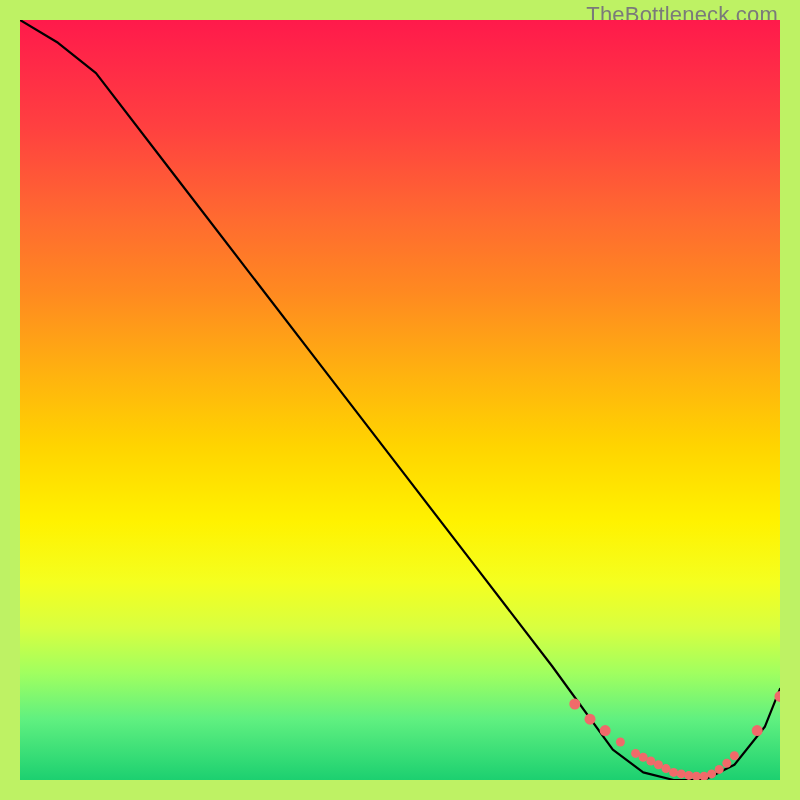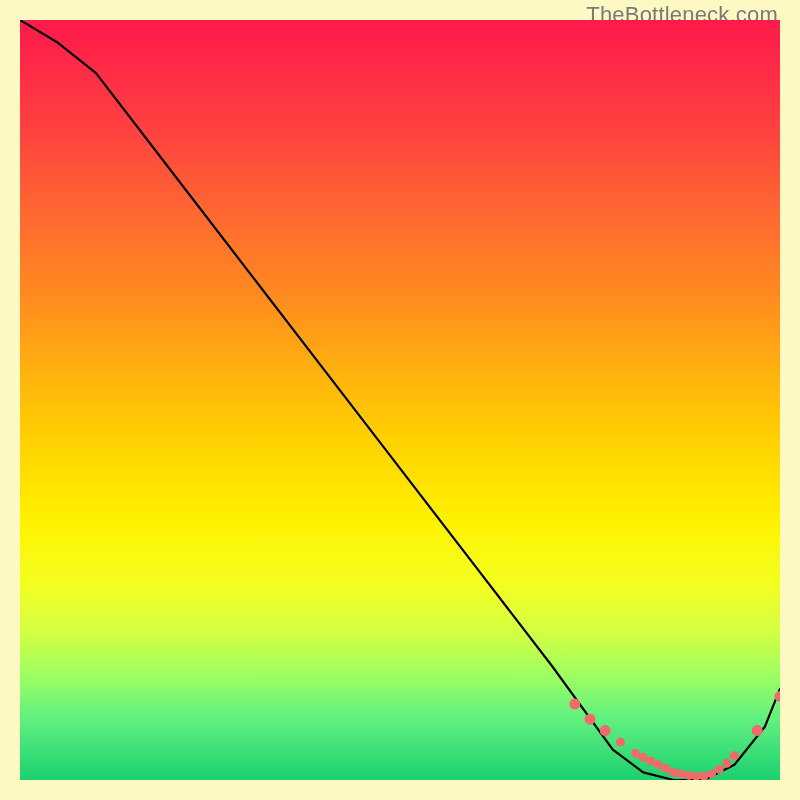--- a/index.html
+++ b/index.html
@@ -8,21 +8,21 @@
     width: 800px;
     height: 800px;
     background: #000;
     overflow: hidden;
     font-family: Arial, Helvetica, sans-serif;
   }
   .stage {
     position: relative;
     width: 800px;
     height: 800px;
-    background: #fef9c3;
+    background: #bef264;
   }
   .plot {
     position: absolute;
     left: 20px;
     top: 20px;
     width: 760px;
     height: 760px;
     
     background: linear-gradient(
       to bottom,

